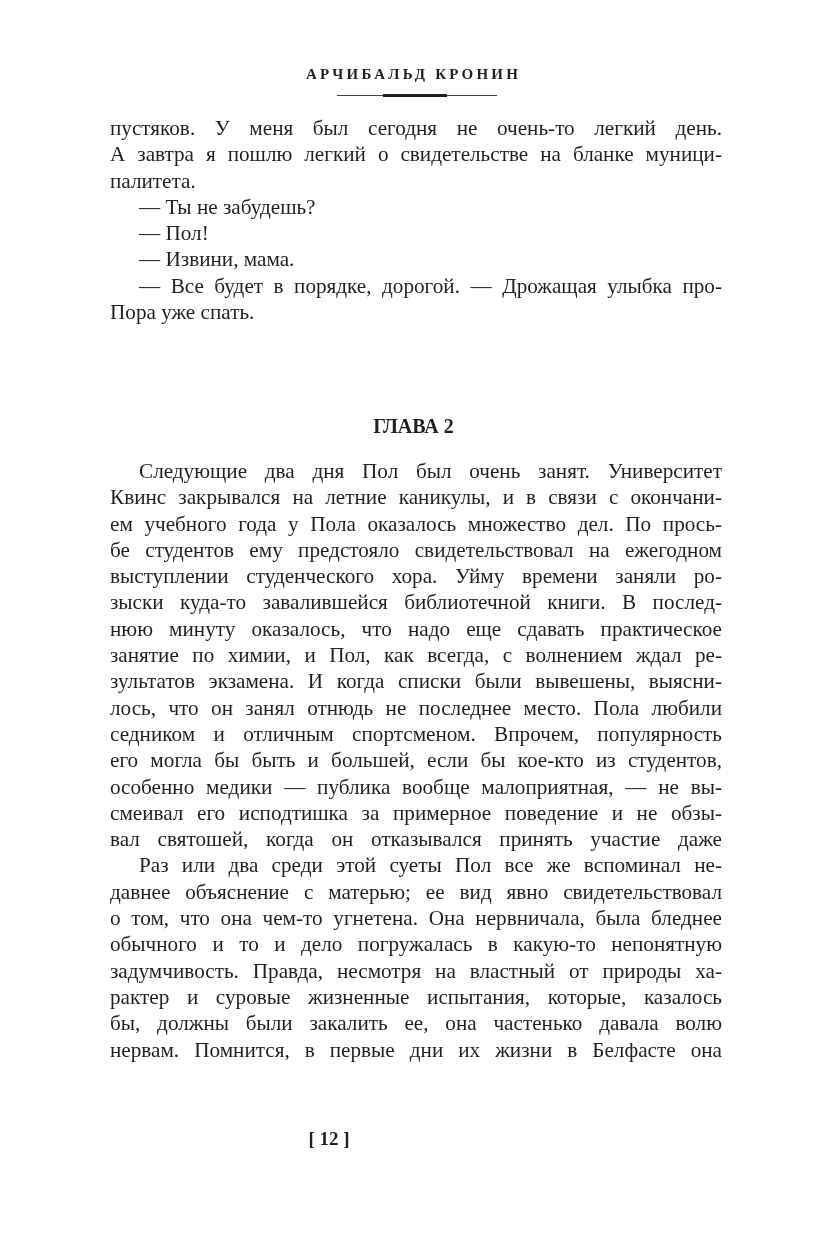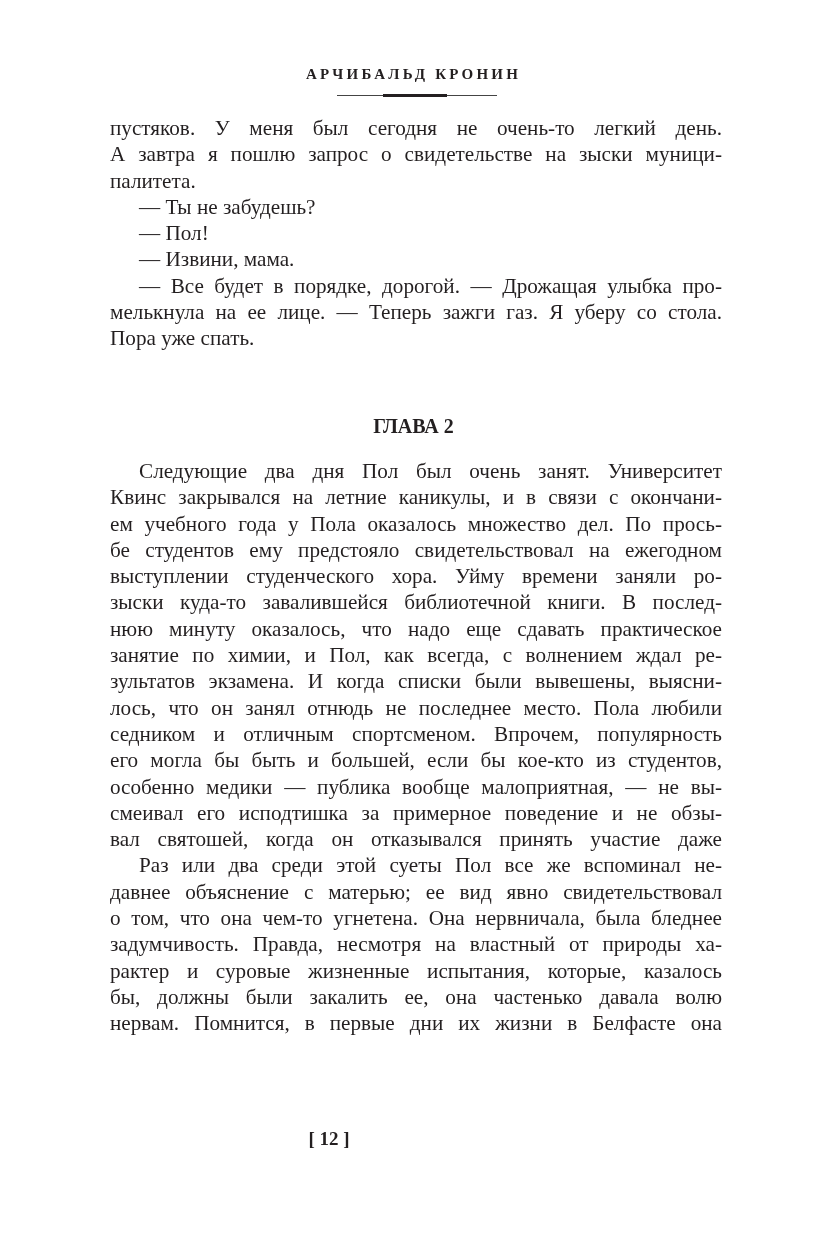--- a/index.html
+++ b/index.html
@@ -22,27 +22,26 @@
 <body>
 
 <div class="header">
   <div class="header-title">АРЧИБАЛЬД КРОНИН</div>
   <div class="header-rule"></div>
   <div class="header-rule-thick"></div>
 </div>
 
 <div class="text" id="top-block" style="top:115px;">
     <span class="line justify">пустяков. У меня был сегодня не очень-то легкий день.</span>
-    <span class="line justify">А завтра я пошлю запрос о свидетельстве на зыски муници-</span>
+    <span class="line justify">А завтра я пошлю легкий о свидетельстве на бланке муници-</span>
     <span class="line">палитета.</span>
     <span class="line indent">— Ты не забудешь?</span>
     <span class="line indent">— Пол!</span>
     <span class="line indent">— Извини, мама.</span>
     <span class="line justify indent">— Все будет в порядке, дорогой. — Дрожащая улыбка про-</span>
-    <span class="line justify">мелькнула на ее лице. — Теперь зажги газ. Я уберу со стола.</span>
     <span class="line">Пора уже спать.</span>
   </div>
 
 <div class="chapter">ГЛАВА 2</div>
 
 <div class="text" id="body-block" style="top:458px;">
     <span class="line justify indent">Следующие два дня Пол был очень занят. Университет</span>
     <span class="line justify">Квинс закрывался на летние каникулы, и в связи с окончани-</span>
     <span class="line justify">ем учебного года у Пола оказалось множество дел. По прось-</span>
     <span class="line justify">бе студентов ему предстояло свидетельствовал на ежегодном</span>
@@ -53,19 +52,20 @@
     <span class="line justify">зультатов экзамена. И когда списки были вывешены, выясни-</span>
     <span class="line justify">лось, что он занял отнюдь не последнее место. Пола любили</span>
     <span class="line justify">седником и отличным спортсменом. Впрочем, популярность</span>
     <span class="line justify">его могла бы быть и большей, если бы кое-кто из студентов,</span>
     <span class="line justify">особенно медики — публика вообще малоприятная, — не вы-</span>
     <span class="line justify">смеивал его исподтишка за примерное поведение и не обзы-</span>
     <span class="line justify">вал святошей, когда он отказывался принять участие даже</span>
     <span class="line justify indent">Раз или два среди этой суеты Пол все же вспоминал не-</span>
     <span class="line justify">давнее объяснение с матерью; ее вид явно свидетельствовал</span>
     <span class="line justify">о том, что она чем-то угнетена. Она нервничала, была бледнее</span>
+    <span class="line justify">обычного и то и дело погружалась в какую-то непонятную</span>
     <span class="line justify">задумчивость. Правда, несмотря на властный от природы ха-</span>
     <span class="line justify">рактер и суровые жизненные испытания, которые, казалось</span>
     <span class="line justify">бы, должны были закалить ее, она частенько давала волю</span>
     <span class="line justify">нервам. Помнится, в первые дни их жизни в Белфасте она</span>
   </div>
 
 <div class="page-num">[ 12 ]</div>
 
 </body></html>

